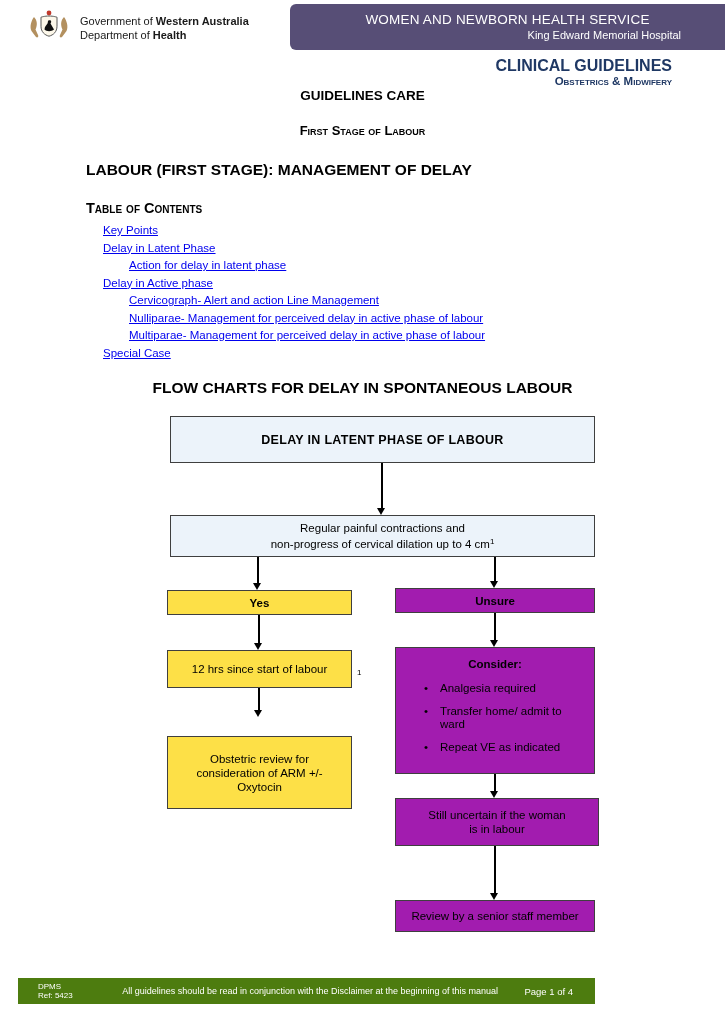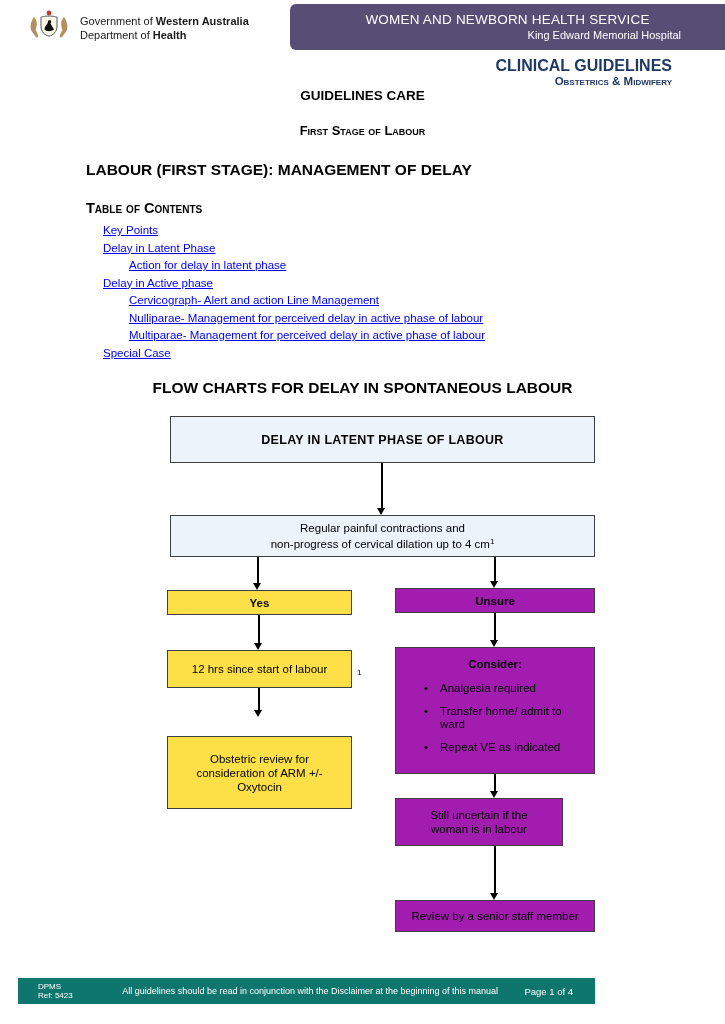--- a/index.html
+++ b/index.html
@@ -135,21 +135,21 @@
   .box-latent      { left: 170px; top: 416px; width: 425px; height: 47px; font-weight: bold; font-size: 12.5px; letter-spacing: 0.3px; }
   .box-contract    { left: 170px; top: 515px; width: 425px; height: 42px; }
   .box-yes         { left: 167px; top: 590px; width: 185px; height: 25px; font-weight: bold; }
   .box-unsure      { left: 395px; top: 588px; width: 200px; height: 25px; font-weight: bold; }
   .box-12hrs       { left: 167px; top: 650px; width: 185px; height: 38px; }
   .box-obstetric   { left: 167px; top: 736px; width: 185px; height: 73px; padding: 0 18px; }
   .box-consider    { left: 395px; top: 647px; width: 200px; height: 127px; justify-content: flex-start; padding: 9px 10px 0 22px; align-items: stretch; text-align: left; }
   .box-consider .consider-title { font-weight: bold; text-align: center; margin-bottom: 2px; margin-left: -12px; }
   .bullet-row { display: flex; margin-top: 9px; line-height: 13.5px; }
   .bullet-row::before { content: "\2022"; margin-right: 12px; margin-left: 6px; }
-  .box-uncertain   { left: 395px; top: 798px; width: 168px; height: 48px; padding: 0 30px; text-align: center; }
+  .box-uncertain   { left: 395px; top: 798px; width: 204px; height: 48px; padding: 0 30px; text-align: center; }
   .box-review      { left: 395px; top: 900px; width: 200px; height: 32px; padding: 0 6px; }
 
   .sup-note {
     position: absolute;
     font-size: 8px;
   }
   .sup-contract { left: 508px; top: 536px; position: static; vertical-align: 4px; font-size: 8px; }
   .sup-12hrs    { left: 357px; top: 668px; }
 
   .arrow {
@@ -176,21 +176,21 @@
   .arrow-7 { left: 494px; top: 774px; height: 18px; }
   .arrow-8 { left: 494px; top: 846px; height: 48px; }
 
   
   .footer-bar {
     position: absolute;
     left: 18px;
     top: 978px;
     width: 577px;
     height: 26px;
-    background: #0f766e;
+    background: #4d7c0f;
     color: #fff;
     display: flex;
     align-items: center;
   }
   .dpms { font-size: 8px; line-height: 9.5px; margin-left: 20px; width: 64px; }
   .disclaimer { flex: 1; text-align: center; font-size: 9px; }
   .page-num { font-size: 9.5px; margin-right: 22px; margin-left: 6px; white-space: nowrap; }
 </style>
 </head>
 <body>

